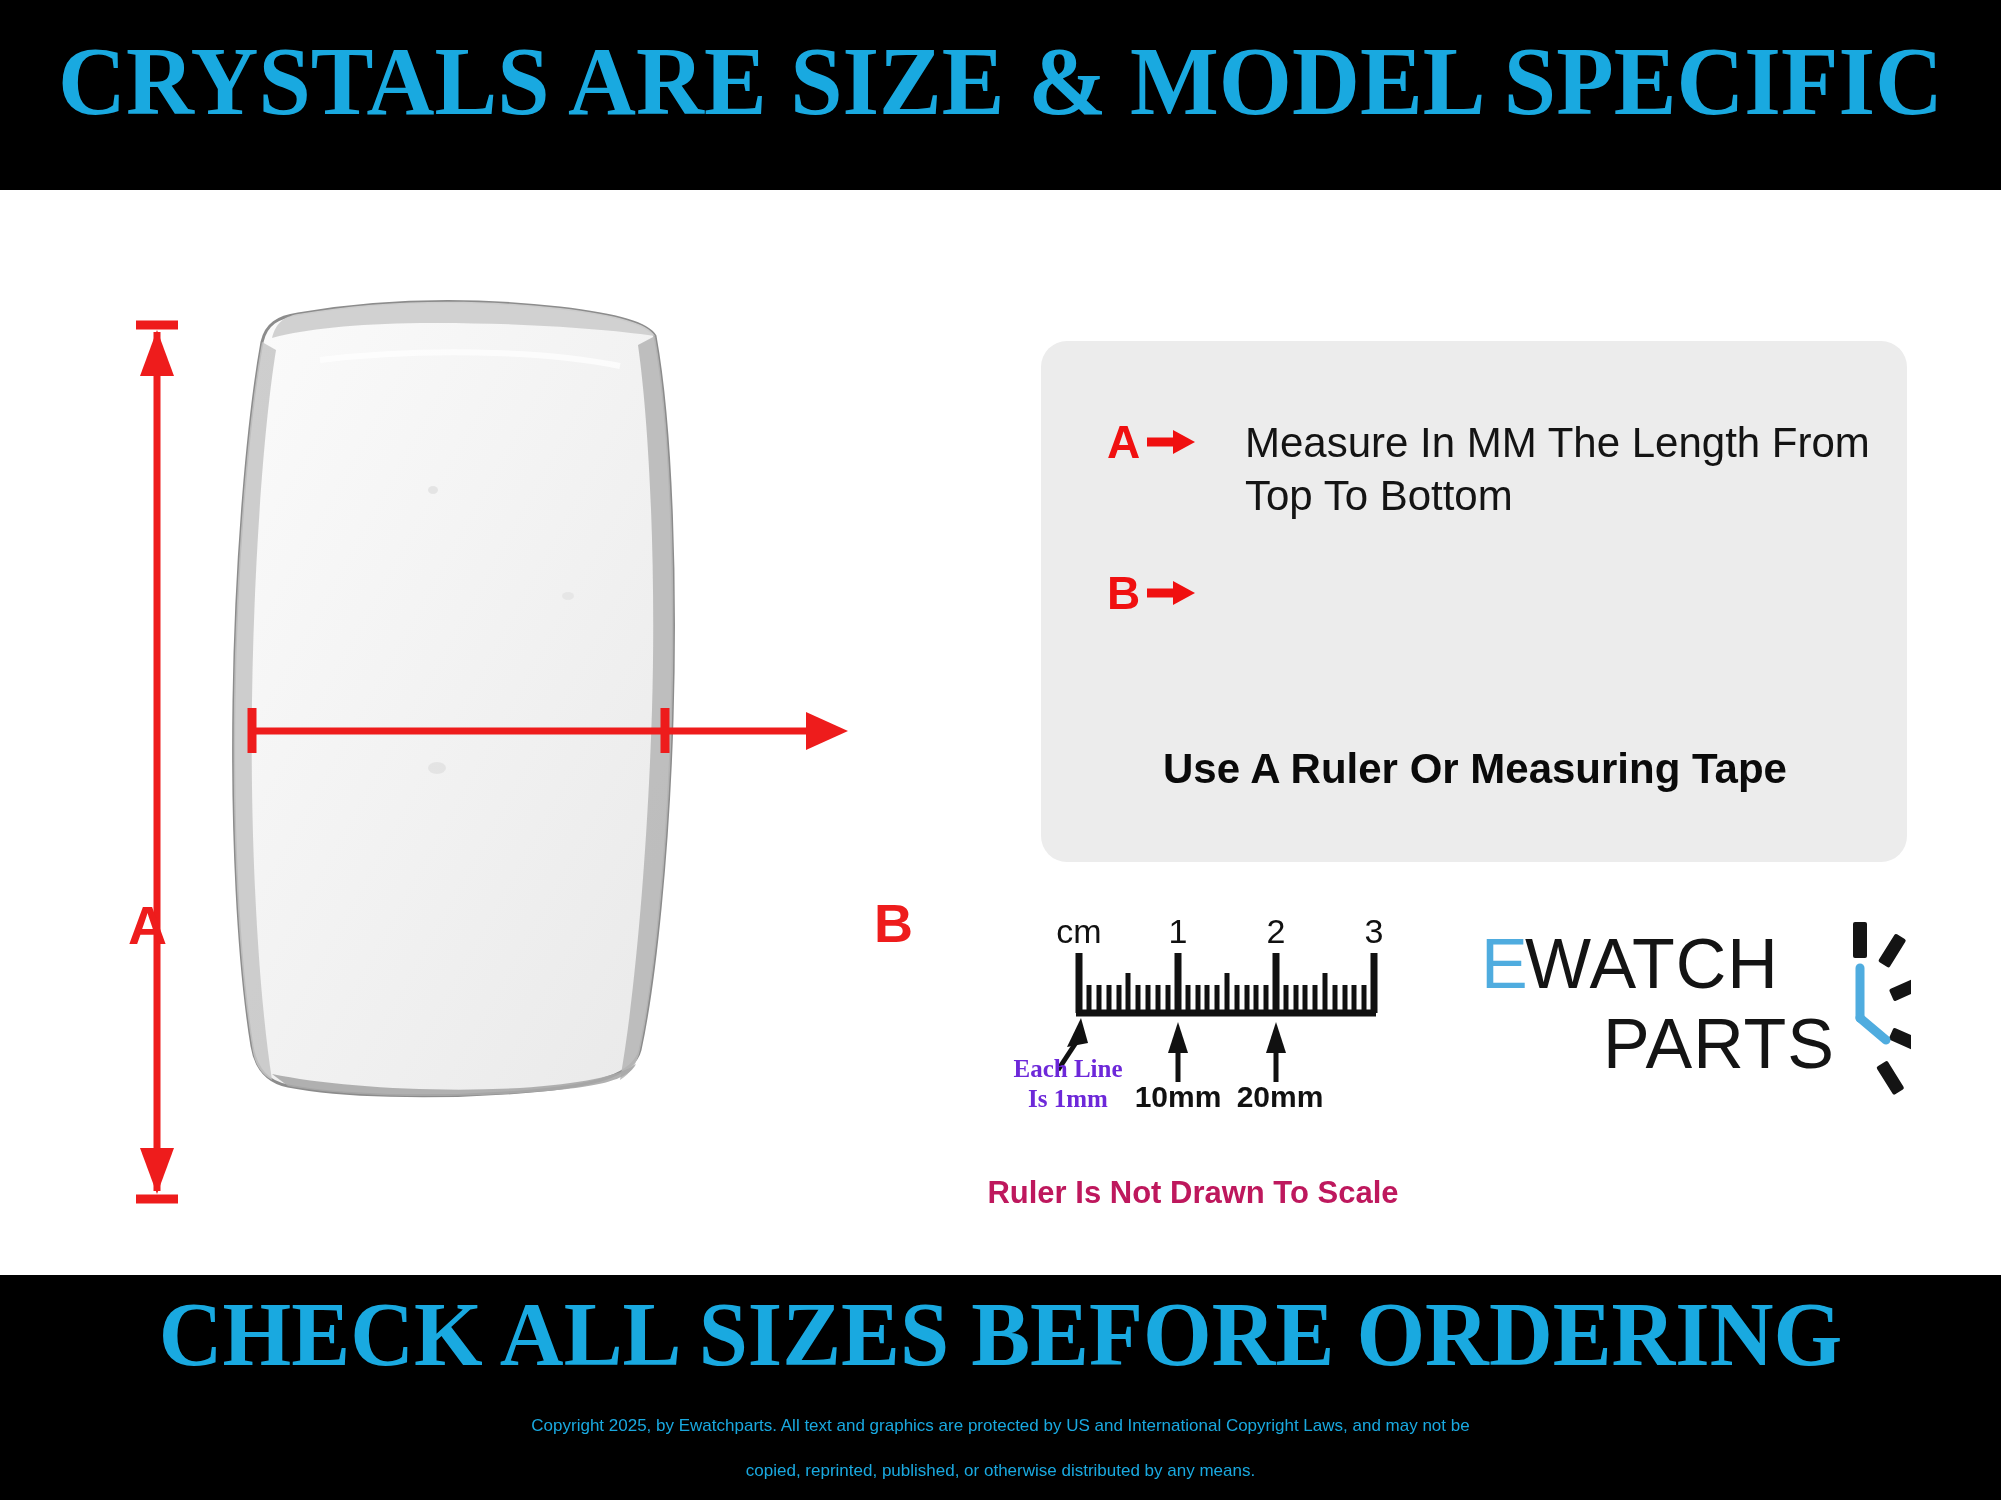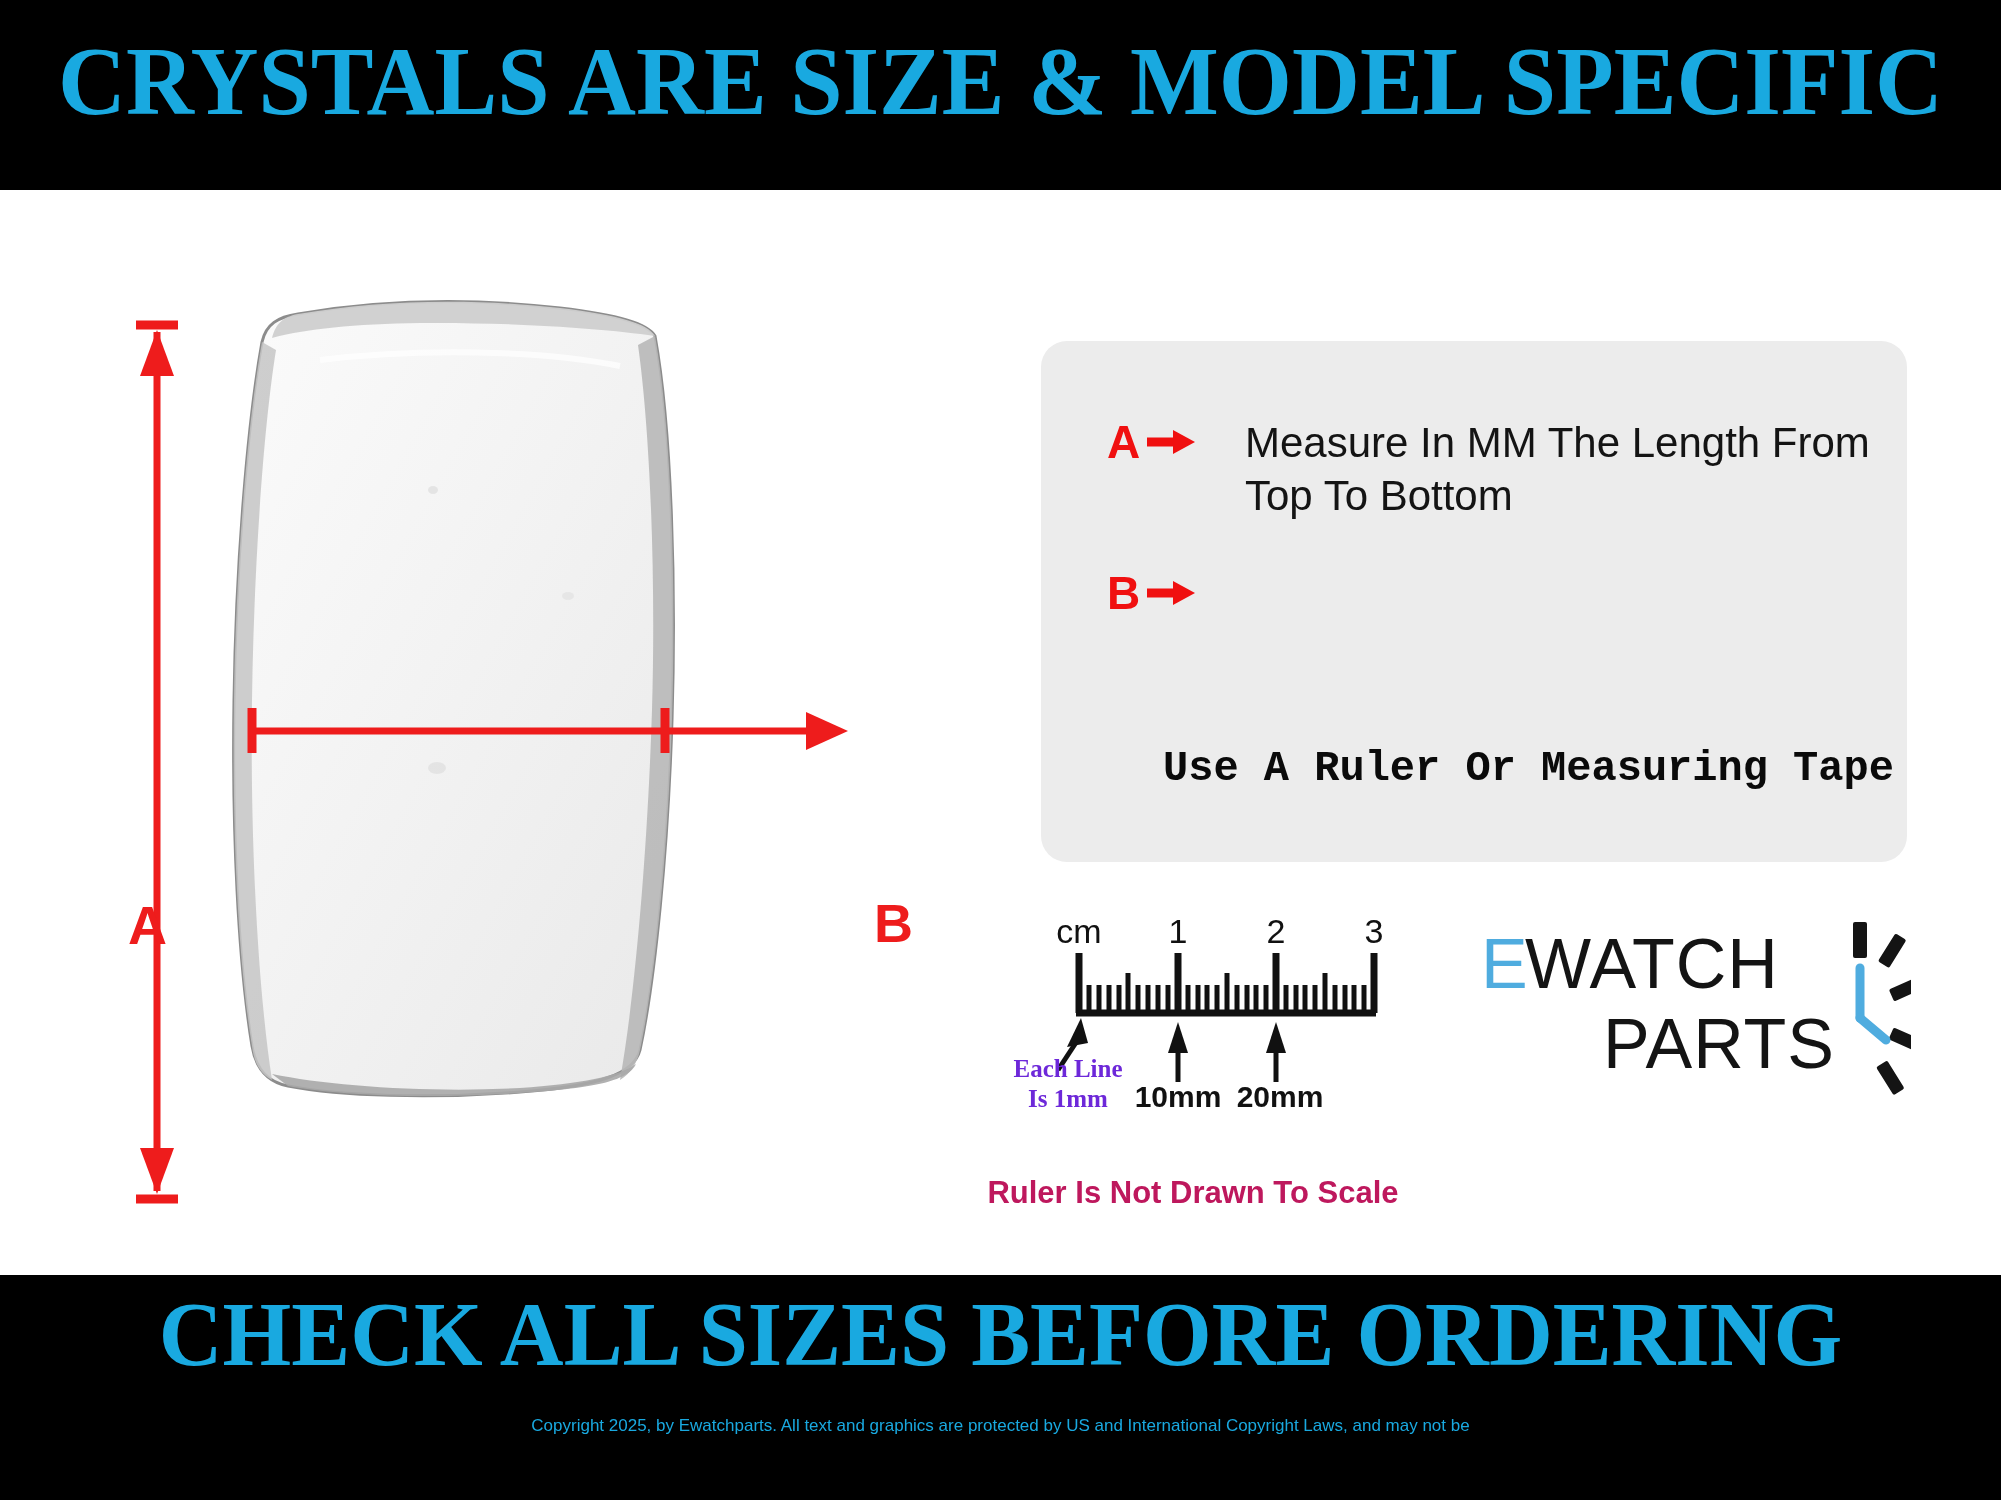--- a/index.html
+++ b/index.html
@@ -134,21 +134,21 @@
     max-width: 680px;
     margin-left: 36px;
   }
   #instr-footer {
     position: absolute;
     left: 122px;
     top: 404px;
     color: #0A0A0A;
     font-size: 42px;
     font-weight: 700;
-    font-family: Liberation Mono, monospace;
+    font-family: Liberation Sans, sans-serif;
   }
 
   
   #ruler-block {
     position: absolute;
     left: 988px;
     top: 895px;
     width: 420px;
     height: 260px;
   }
@@ -405,13 +405,14 @@
     <g stroke="#4FACDF" stroke-width="9" fill="none" stroke-linecap="round">
       <line x1="379" y1="48" x2="379" y2="98"></line>
       <line x1="379" y1="98" x2="405" y2="120"></line>
     </g>
   </svg>
 </div>
 
 <div class="banner" id="bottom-banner">
   <div class="banner-title">CHECK ALL SIZES BEFORE ORDERING</div>
   <div class="copyright" id="copyright-line1" style="top:128px;">Copyright 2025, by Ewatchparts. All text and graphics are protected by US and International Copyright Laws, and may not be</div>
+  <div class="copyright" id="copyright-line2" style="top:173px;">copied, reprinted, published, or otherwise distributed by any means.</div>
 </div>
 
 </body></html>

